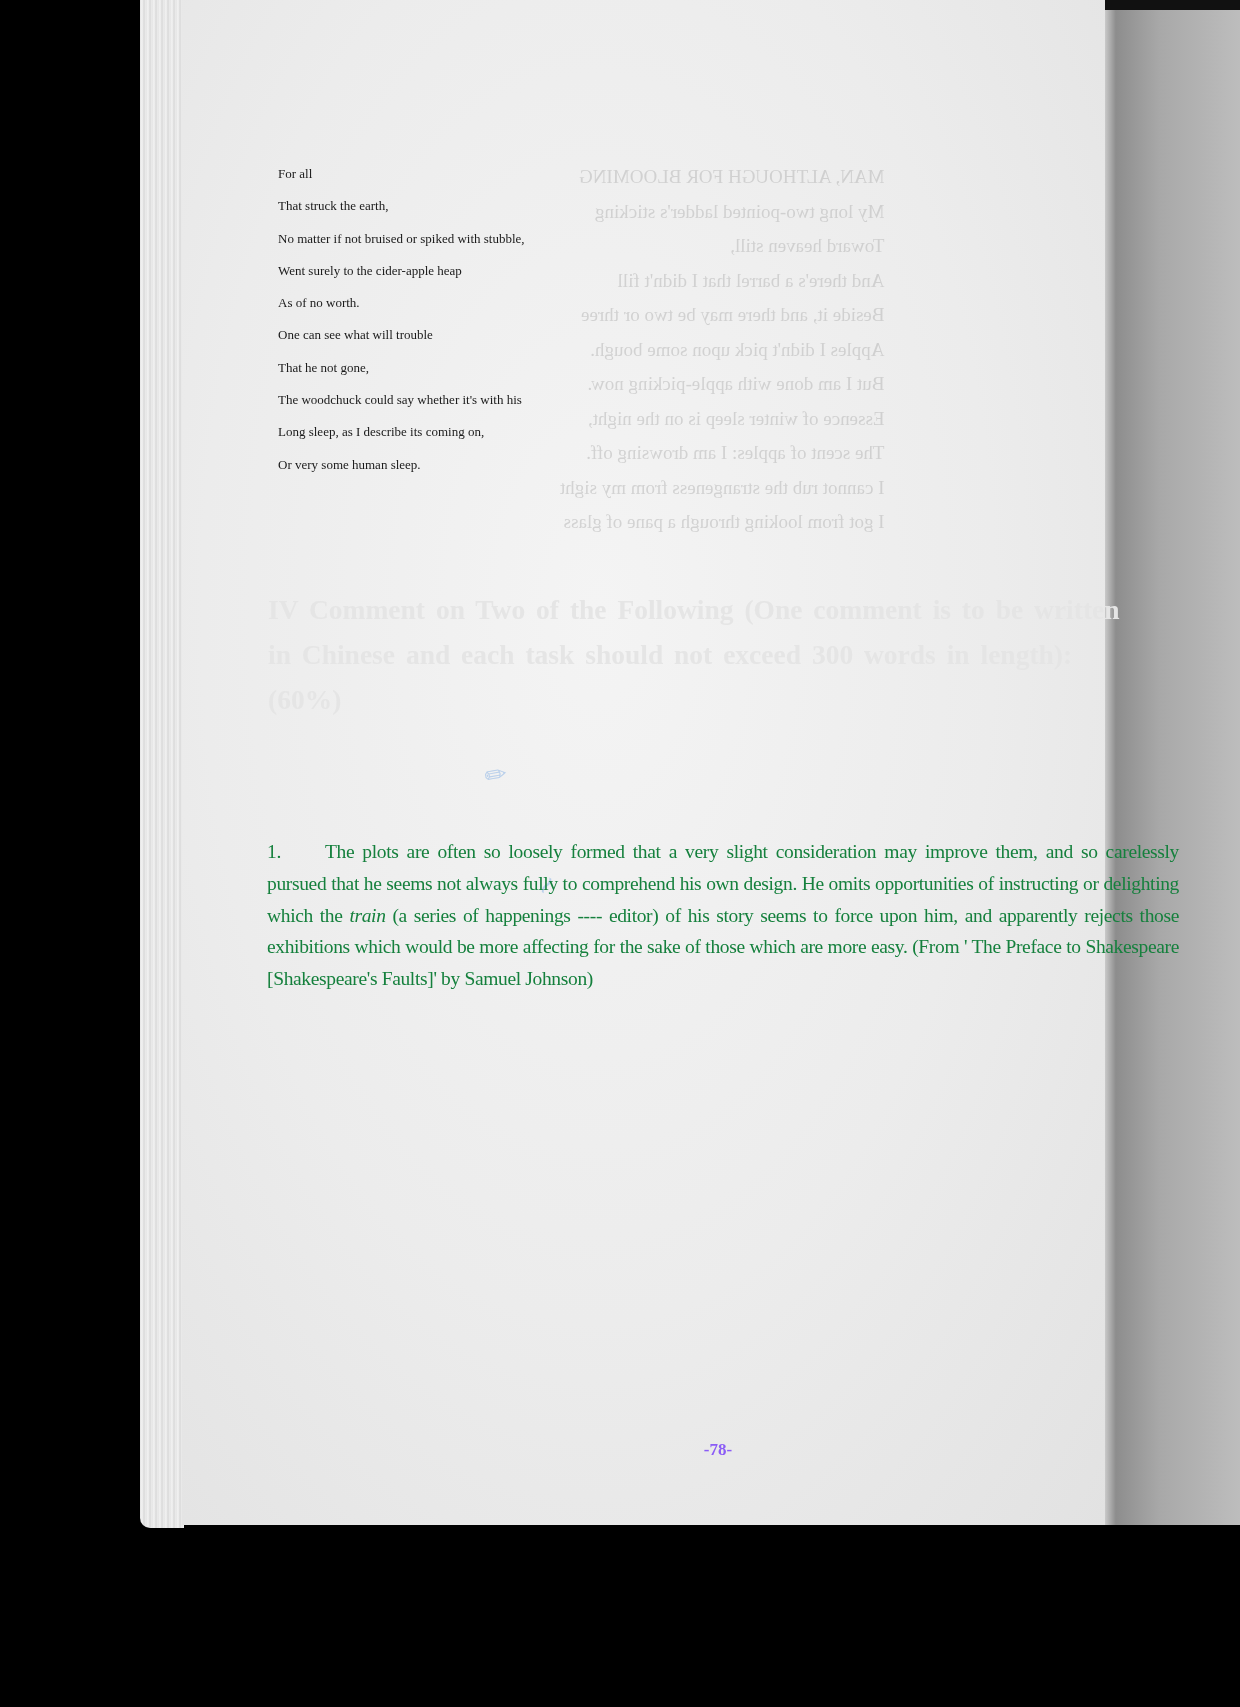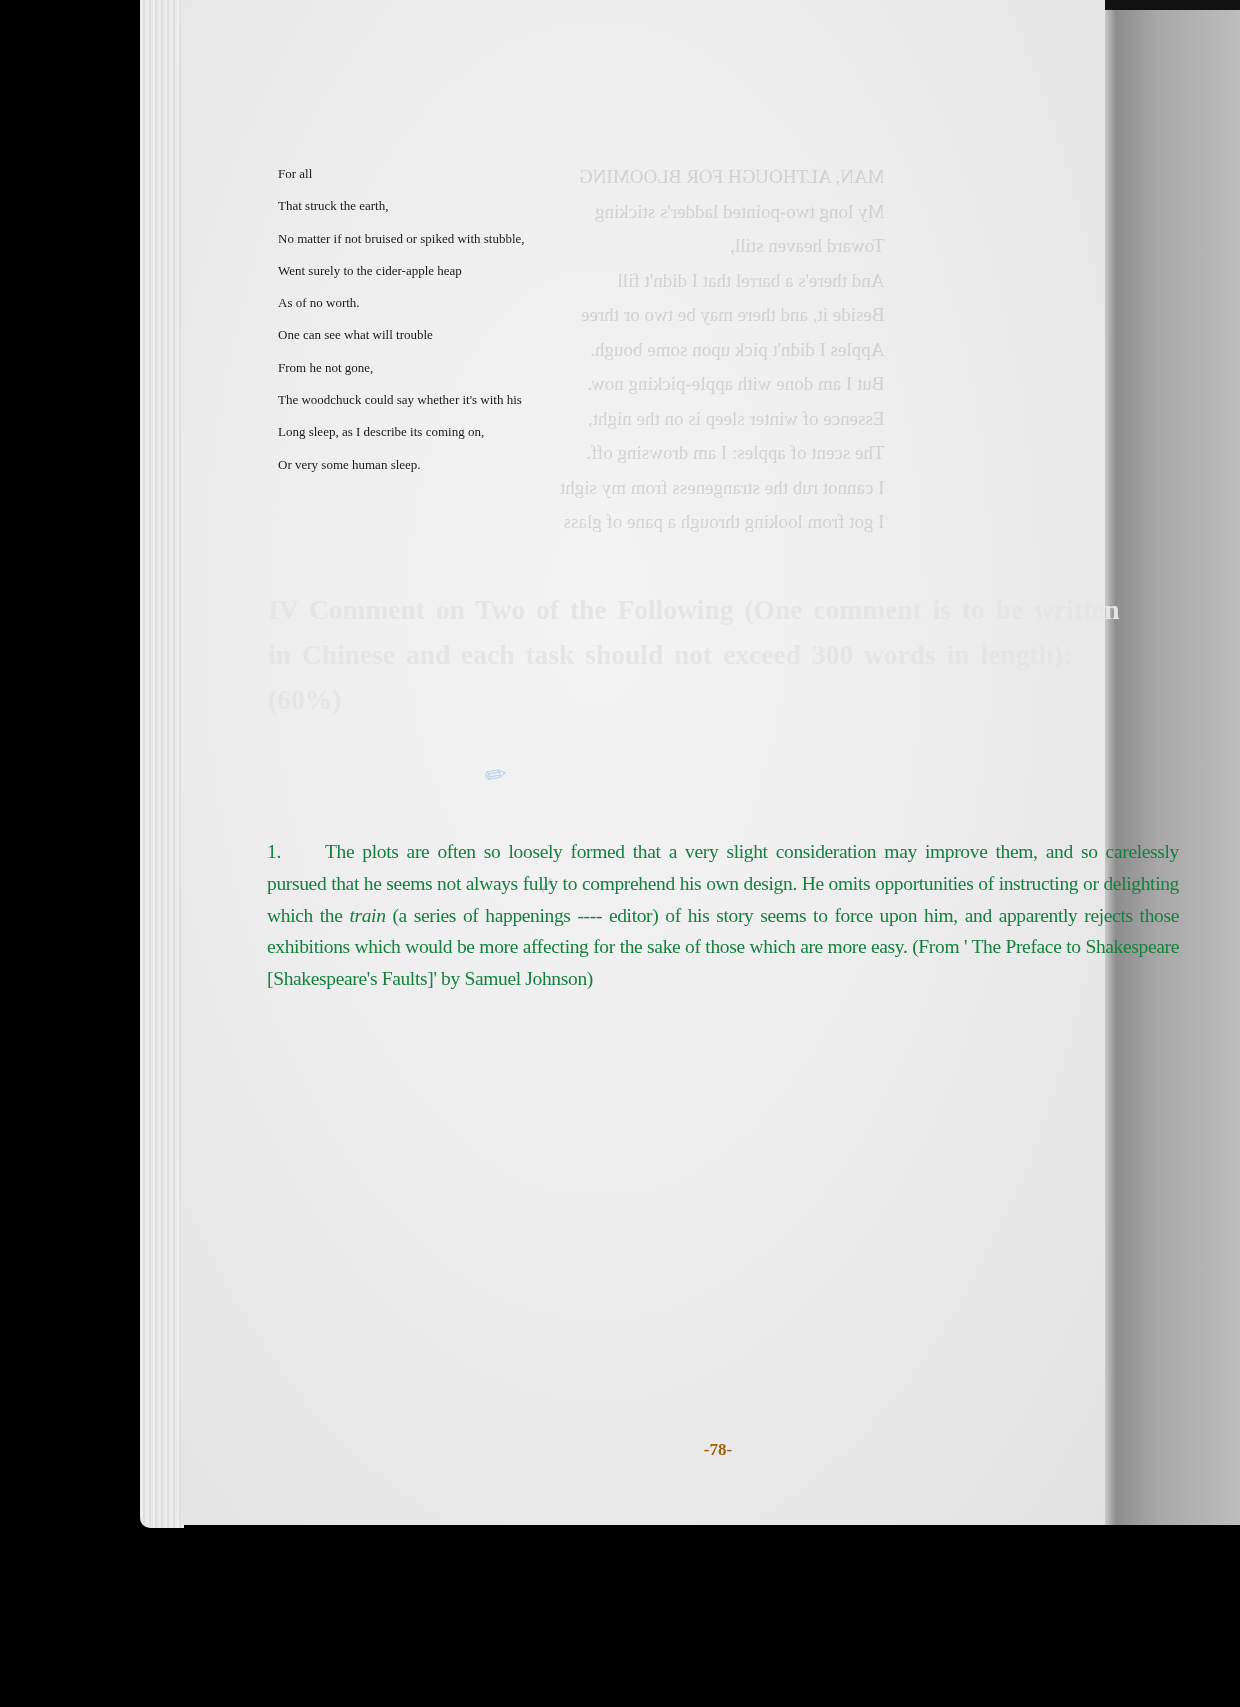--- a/index.html
+++ b/index.html
@@ -43,21 +43,21 @@
     .para {
       position: absolute; left: 267px; top: 836px; width: 912px; margin: 0;
       font-size: 19.5px; line-height: 31.8px; color: #15803d;
       text-align: justify; text-align-last: left;
       font-stretch: condensed; letter-spacing: -0.35px;
     }
     .para .num { display: inline-block; width: 58px; }
     .para i { font-style: italic; }
     .page-number {
       position: absolute; left: 688px; top: 1440px; width: 60px; text-align: center;
-      font-weight: bold; font-size: 17px; color: #a16207;
+      font-weight: bold; font-size: 17px; color: #8b5cf6;
     }
     .stamp {
       position: absolute; left: 475px; top: 720px; width: 200px; height: 300px;
       color: #8fb6e6; opacity: 0.55; font-size: 26px; font-family: "DejaVu Sans", sans-serif;
     }
     .stamp span { position: absolute; transform: rotate(-55deg); white-space: nowrap; }
   </style>
 </head>
 <body>
 
@@ -78,21 +78,21 @@
 I cannot rub the strangeness from my sight
 I got from looking through a pane of glass</div>
 
 <ul class="poem">
   <li>For all</li>
   <li>That struck the earth,</li>
   <li>No matter if not bruised or spiked with stubble,</li>
   <li>Went surely to the cider-apple heap</li>
   <li>As of no worth.</li>
   <li>One can see what will trouble</li>
-  <li>From he not gone,</li>
+  <li>That he not gone,</li>
   <li>The woodchuck could say whether it's with his</li>
   <li>Long sleep, as I describe its coming on,</li>
   <li>Or very some human sleep.</li>
 </ul>
 
 <h2 class="heading">IV Comment on Two of the Following (One comment is to be written in Chinese and each task should not exceed 300 words in length): (60%)</h2>
 
 <div class="stamp">
   <span style="left:10px; top:40px;">✎</span>
   <span style="left:60px; top:150px;">~</span>

